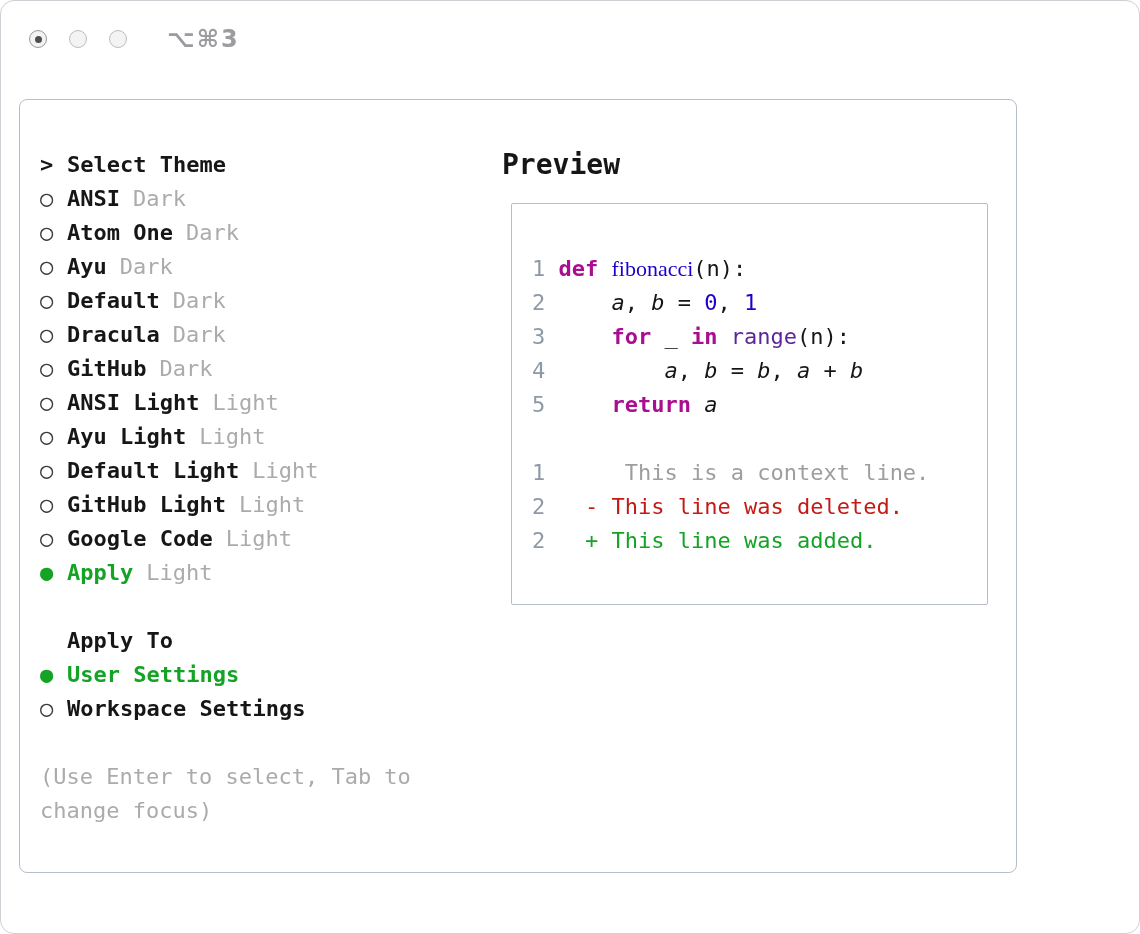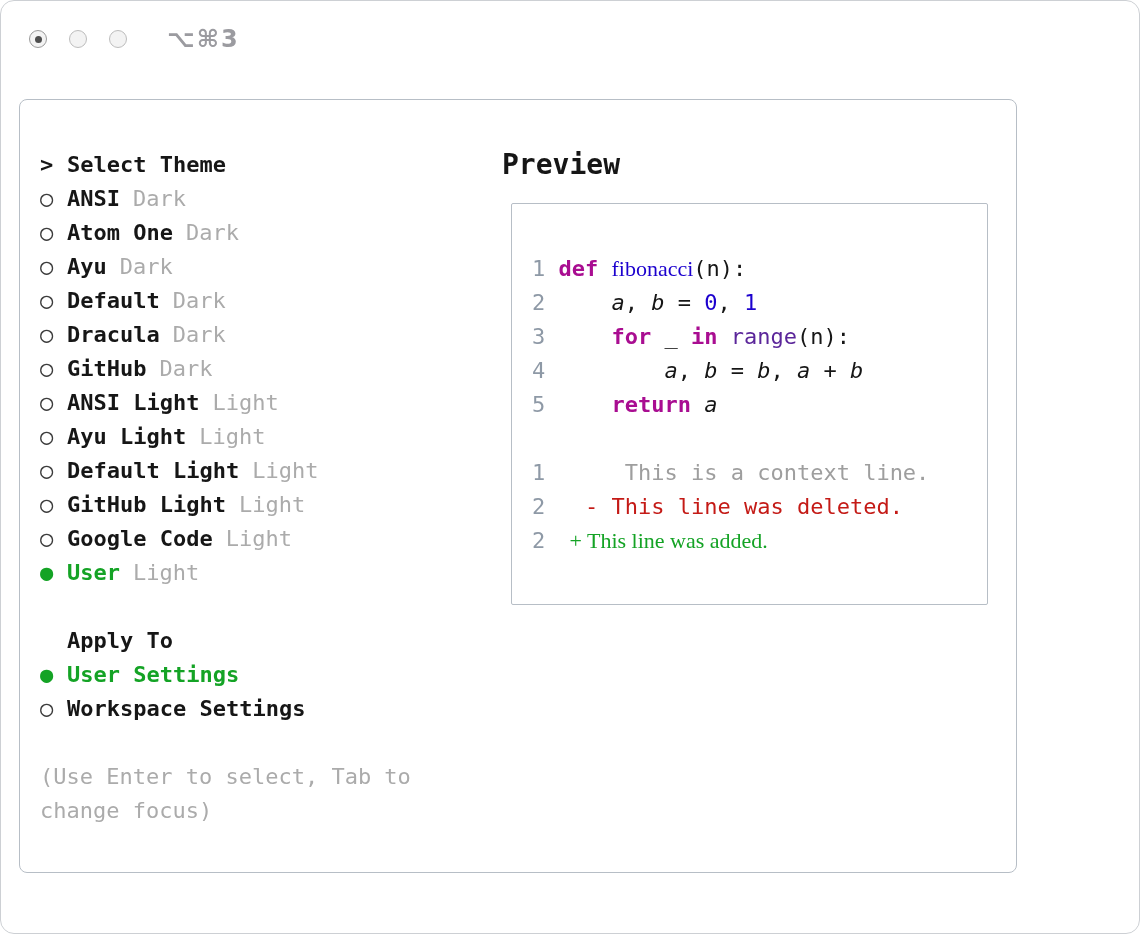--- a/index.html
+++ b/index.html
@@ -74,21 +74,21 @@
   .cline{white-space:pre;height:34px;line-height:34px;}
   .lnum{color:var(--line-number-gray);}
   .tok-plain{color:var(--text-black);}
   .tok-keyword{color:var(--keyword-magenta);font-weight:bold;}
   .tok-function{color:var(--literal-blue);font-family:Liberation Serif, serif;}
   .tok-number{color:var(--literal-blue);}
   .tok-builtin{color:var(--builtin-purple);}
   .tok-variable{color:var(--text-black);font-style:italic;}
   .dline.context .dtext{color:var(--context-gray);}
   .dline.deleted .dtext{color:var(--deleted-red);}
-  .dline.added .dtext{color:var(--added-green);font-family:Liberation Serif, serif;}
+  .dline.added .dtext{color:var(--added-green);}
 </style>
 </head>
 <body>
 
 <div class="screen">
 
   <div class="traffic-lights">
     <span class="light active">
         <span class="dot"></span>
       </span>
@@ -109,21 +109,21 @@
           <div class="row item"><span class="bullet">○</span><span class="iname">Atom One</span><span class="variant">Dark</span></div>
           <div class="row item"><span class="bullet">○</span><span class="iname">Ayu</span><span class="variant">Dark</span></div>
           <div class="row item"><span class="bullet">○</span><span class="iname">Default</span><span class="variant">Dark</span></div>
           <div class="row item"><span class="bullet">○</span><span class="iname">Dracula</span><span class="variant">Dark</span></div>
           <div class="row item"><span class="bullet">○</span><span class="iname">GitHub</span><span class="variant">Dark</span></div>
           <div class="row item"><span class="bullet">○</span><span class="iname">ANSI Light</span><span class="variant">Light</span></div>
           <div class="row item"><span class="bullet">○</span><span class="iname">Ayu Light</span><span class="variant">Light</span></div>
           <div class="row item"><span class="bullet">○</span><span class="iname">Default Light</span><span class="variant">Light</span></div>
           <div class="row item"><span class="bullet">○</span><span class="iname">GitHub Light</span><span class="variant">Light</span></div>
           <div class="row item"><span class="bullet">○</span><span class="iname">Google Code</span><span class="variant">Light</span></div>
-          <div class="row item selected"><span class="bullet">●</span><span class="iname">User</span><span class="variant">Light</span></div>
+          <div class="row item selected"><span class="bullet">●</span><span class="iname">Apply</span><span class="variant">Light</span></div>
         </div>
 
       <div class="row"></div>
 
       <div class="row title-row indented">
         <span>Apply To</span>
       </div>
 
       <div id="apply-options">
           <div class="row item selected"><span class="bullet">●</span><span class="iname">User Settings</span></div>

